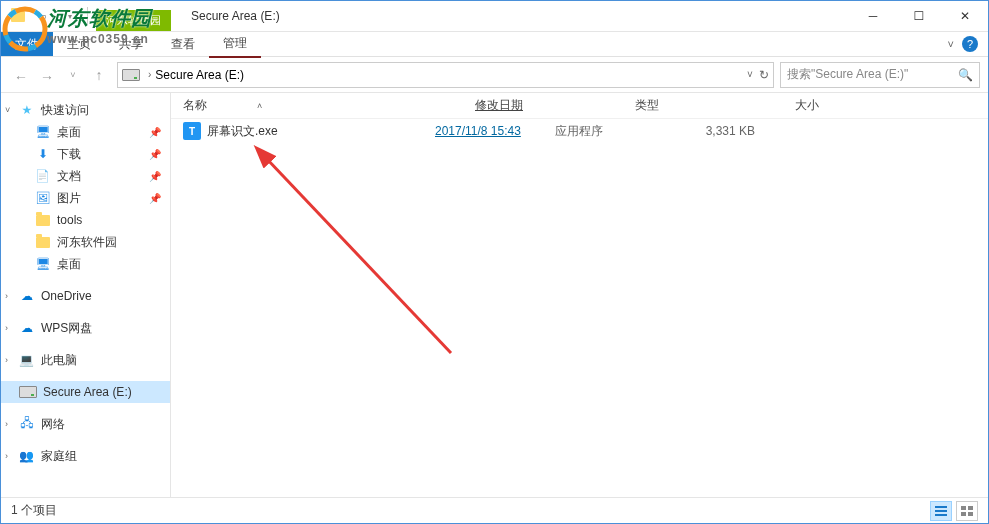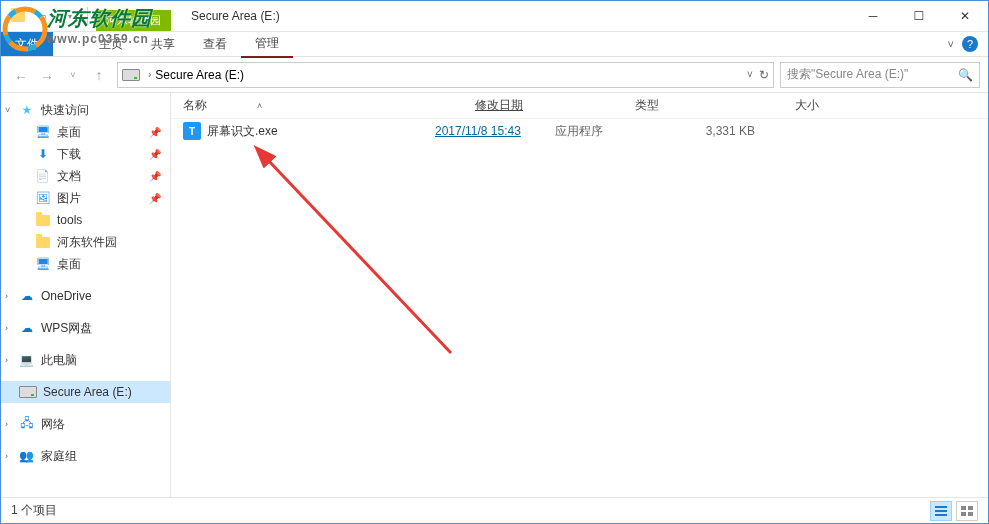--- a/index.html
+++ b/index.html
@@ -8,21 +8,21 @@
 .titlebar { height: 31px; background: #fff; display: flex; align-items: center; border-bottom: 1px solid #e5e5e5; }
 .qat { display: flex; align-items: center; gap: 4px; padding: 0 6px; }
 .qat-icon { width: 22px; height: 22px; display: flex; align-items: center; justify-content: center; font-size: 13px; color: #555; }
 .qat-sep { width: 1px; height: 18px; background: #ccc; margin: 0 2px; }
 .tab-group { display: flex; align-items: flex-end; height: 100%; }
 .contextual-label { background: #7fba00; color: #fff; font-size: 11px; padding: 3px 10px; text-align: center; }
 .title-text { margin-left: 20px; font-size: 12px; color: #333; }
 .window-controls { margin-left: auto; display: flex; }
 .window-controls div { width: 46px; height: 30px; display: flex; align-items: center; justify-content: center; color: #333; font-size: 12px; }
 
-.ribbon { height: 25px; background: #fff; display: flex; align-items: center; border-bottom: 1px solid #e1e1e1; padding-left: 84px; position: relative; }
+.ribbon { height: 25px; background: #fff; display: flex; align-items: center; border-bottom: 1px solid #e1e1e1; padding-left: 52px; position: relative; }
 .ribbon-tab { padding: 4px 14px; font-size: 12px; color: #444; }
 .ribbon-tab.file { background: #1979ca; color: #fff; position: absolute; left: 0; top: 0; height: 100%; display: flex; align-items: center; }
 .ribbon-tab.ctx { color: #444; border-bottom: 2px solid #7f1d1d; }
 .ribbon-right { margin-left: auto; display: flex; align-items: center; gap: 8px; padding-right: 10px; }
 
 .navbar { height: 36px; display: flex; align-items: center; padding: 4px 8px; gap: 6px; border-bottom: 1px solid #e5e5e5; }
 .nav-arrows { display: flex; align-items: center; gap: 2px; }
 .nav-btn { width: 24px; height: 24px; display: flex; align-items: center; justify-content: center; color: #999; font-size: 14px; }
 .addressbar { flex: 1; height: 26px; border: 1px solid #ccc; display: flex; align-items: center; padding: 0 4px; font-size: 12px; }
 .addr-icon { width: 18px; height: 14px; margin-right: 4px; }

